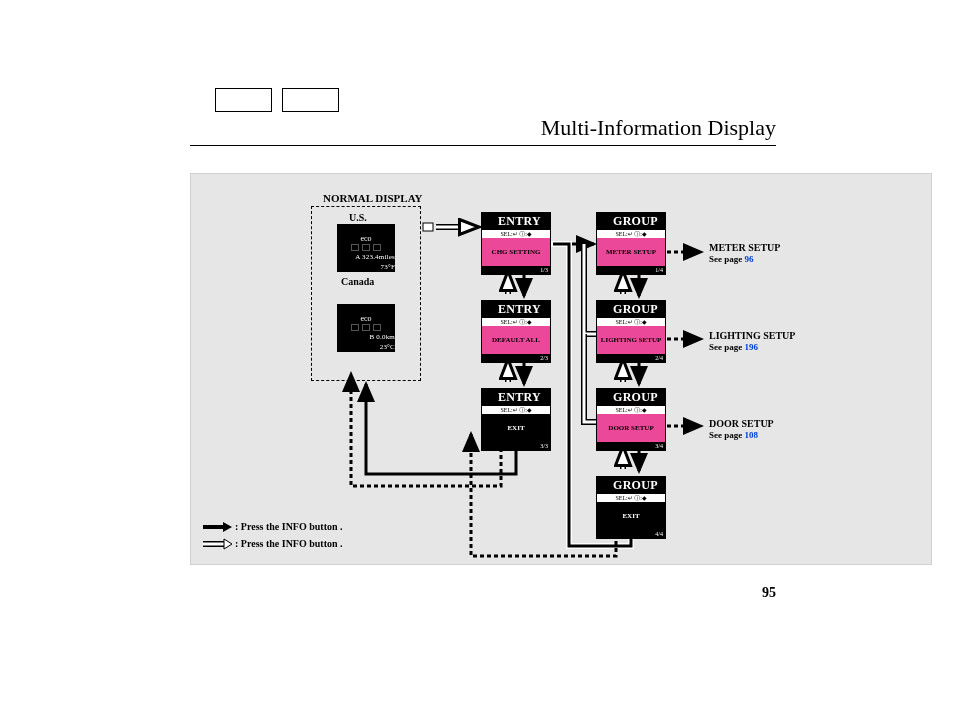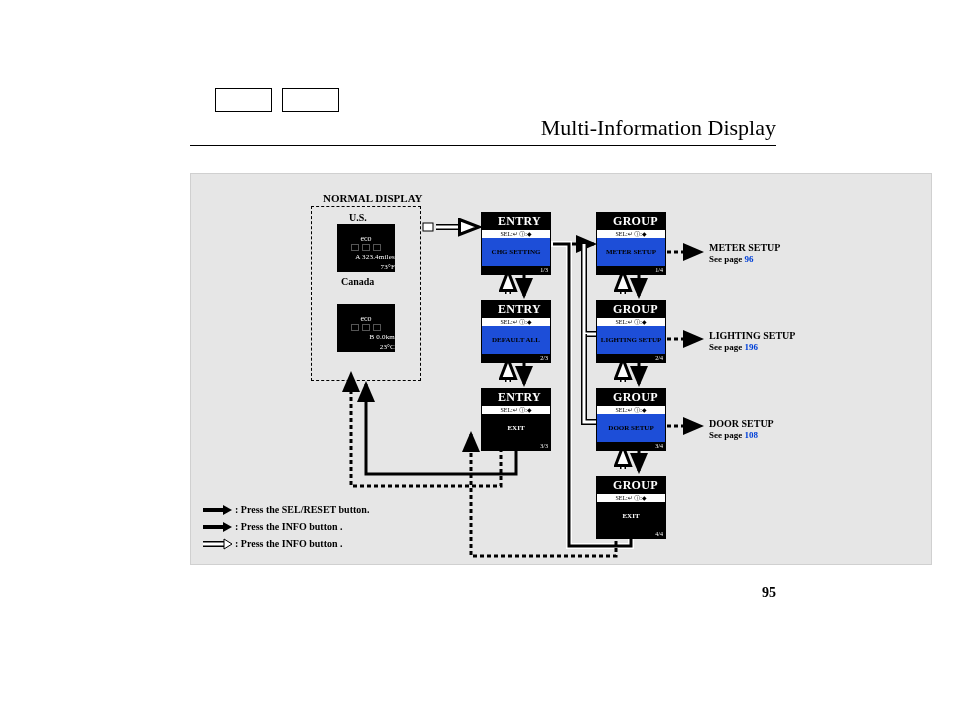--- a/index.html
+++ b/index.html
@@ -12,21 +12,21 @@
   .sidetext{position:absolute;top:288px;right:94px;width:14px;font-size:10px;writing-mode:vertical-rl;text-orientation:mixed;font-family:"Times New Roman",serif}
   .pagenum{position:absolute;bottom:112px;right:108px;font-weight:bold;font-size:14px}
   .figure{position:absolute;top:170px;left:120px;width:740px;height:390px;background:#e6e6e6;border:1px solid #d0d0d0}
   .figure *{box-sizing:border-box}
   .bold{font-weight:bold}
   .small{font-size:9px}
   .link{color:#0040d8;font-weight:bold}
   .screen{position:absolute;background:#000;color:#fff;border:1px solid #000}
   .scr-hdr{background:#000;color:#fff;font-size:12px;font-weight:bold;text-align:center;padding:1px 16px;letter-spacing:.3px}
   .scr-sub{background:#fff;color:#000;font-size:6px;text-align:center;padding:0;line-height:8px}
-  .scr-body{background:#1d4ed8;color:#000;font-size:7px;font-weight:bold;text-align:center;display:flex;align-items:center;justify-content:center;line-height:1}
+  .scr-body{background:#ec4899;color:#000;font-size:7px;font-weight:bold;text-align:center;display:flex;align-items:center;justify-content:center;line-height:1}
   .scr-foot{background:#000;color:#fff;font-size:6px;text-align:right;padding:0 2px;line-height:8px}
   .normal-title{position:absolute;font-size:11px;font-weight:bold}
   .dashbox{position:absolute;border:1.5px dashed #000}
   .mini{position:absolute;background:#000;width:58px;height:48px}
   .mini .eco{color:#fff;font-size:8px;text-align:center;padding-top:10px}
   .mini .gauge{display:flex;justify-content:center;gap:3px;margin-top:1px}
   .mini .seg{width:8px;height:7px;border:1px solid #555;background:#000}
   .mini .row{color:#fff;font-size:7px;text-align:right;margin-top:2px;letter-spacing:.2px}
   .label{position:absolute;font-size:10px}
   .legend{position:absolute;left:10px;bottom:12px;font-size:10px}
@@ -184,29 +184,20 @@
     <div class="label" style="top:156px;left:518px">
       <span class="bold">LIGHTING SETUP</span><br>
       <span class="bold small">See page </span><span class="link small">196</span>
     </div>
     <div class="label" style="top:244px;left:518px">
       <span class="bold">DOOR SETUP</span><br>
       <span class="bold small">See page </span><span class="link small">108</span>
     </div>
 
     <div class="legend">
-      <div class="legend-row">
-        <span class="lg-icon">
-          <svg width="32" height="12">
-              <line x1="2" y1="6" x2="24" y2="6" stroke="#000" stroke-width="4"></line>
-              <path d="M22,1 L31,6 L22,11 Z" fill="#000"></path>
-            </svg>
-        </span>
-        <span class="bold">: Press the SEL/RESET button.</span>
-      </div>
       <div class="legend-row">
         <span class="lg-icon">
           <svg width="32" height="12">
               <line x1="2" y1="6" x2="24" y2="6" stroke="#000" stroke-width="4"></line>
               <path d="M22,1 L31,6 L22,11 Z" fill="#000"></path>
             </svg>
         </span>
         <span class="bold">: Press the INFO button    .</span>
       </div>
       <div class="legend-row">

